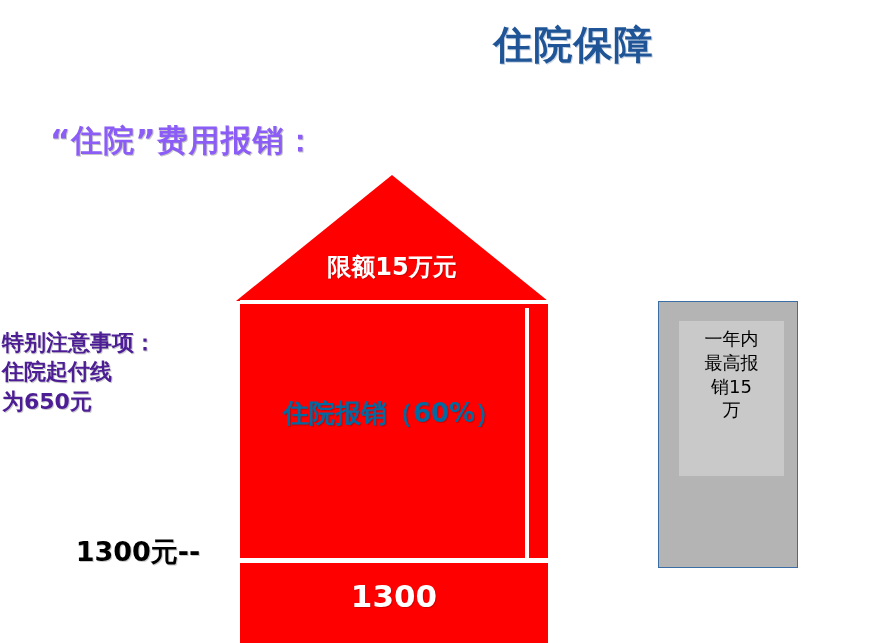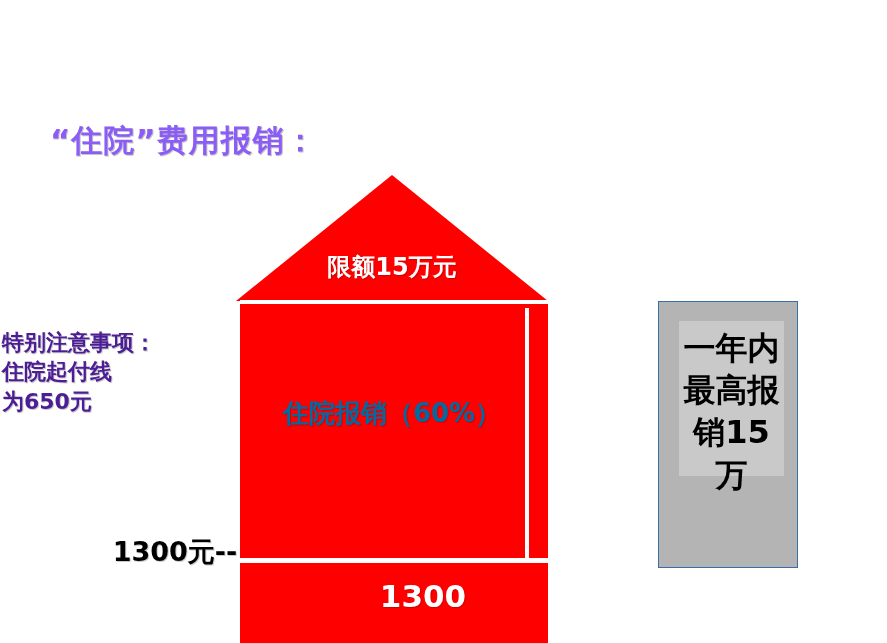--- a/index.html
+++ b/index.html
@@ -71,21 +71,20 @@
     position: absolute;
     left: 0px;
     top: 536px;
     width: 236px;
     text-align: center;
     font-size: 27px;
     font-weight: bold;
     color: #000000;
     line-height: 1.22;
     text-shadow: 1px 1px 0 rgba(150,150,150,0.5);
-    margin-left: 37px;
   }
   .deductible-label div { white-space: nowrap; }
   .deductible-label .line-amount {
     padding-left: 40px;
   }
 
   
   .house {
     position: absolute;
     left: 0;
@@ -180,21 +179,20 @@
     position: absolute;
     left: 240px;
     top: 578px;
     width: 308px;
     text-align: center;
     font-size: 31px;
     font-weight: bold;
     color: #ffffff;
     white-space: nowrap;
     text-shadow: 1px 1px 1px rgba(120,0,0,0.35);
-    padding-left: 29px;
   }
 
   
   .gray-box {
     position: absolute;
     left: 658px;
     top: 301px;
     width: 140px;
     height: 267px;
     background: #b4b4b4;
@@ -208,32 +206,35 @@
     width: 105px;
     height: 155px;
     background: #c9c9c9;
   }
   .gray-text {
     position: absolute;
     left: 679px;
     top: 327px;
     width: 105px;
     text-align: center;
-    font-size: 32px;
-    font-weight: bold;
+    font-size: 18px;
+    font-weight: normal;
     color: #000000;
     line-height: 1.32;
     letter-spacing: 0px;
   }
 </style>
 </head>
 <body>
 
 <div id="slide">
 
+  <div class="slide-title">
+    <span class="title-shift">住院保障</span>
+  </div>
 
   <div class="sub-heading">“住院”费用报销：</div>
 
   <div class="left-note">
     <div>特别注意事项：</div>
     <div>住院起付线</div>
     <div>为650元</div>
   </div>
 
   <div class="deductible-label">

